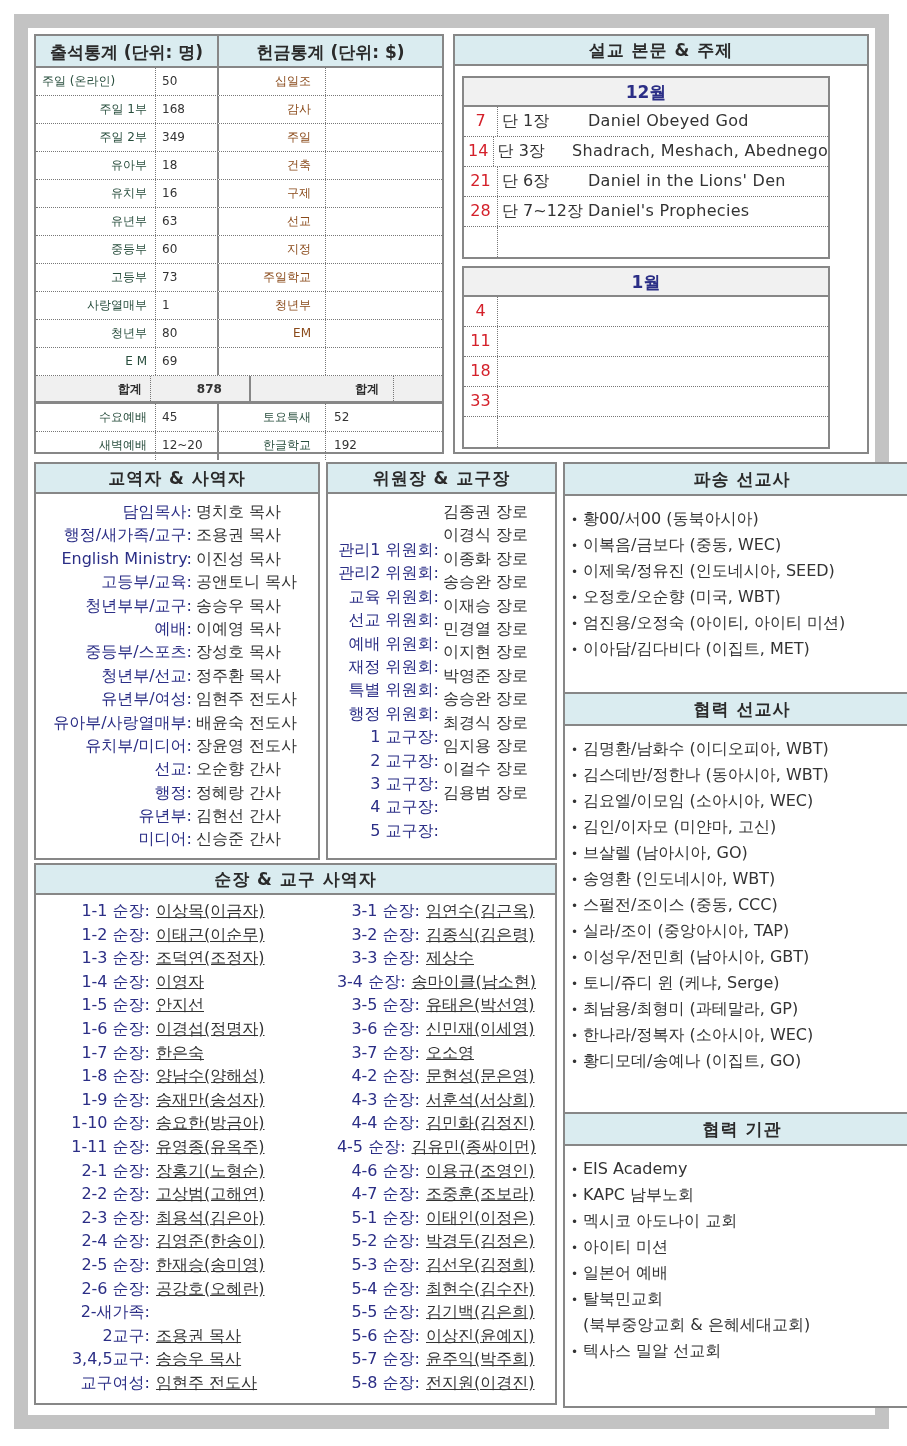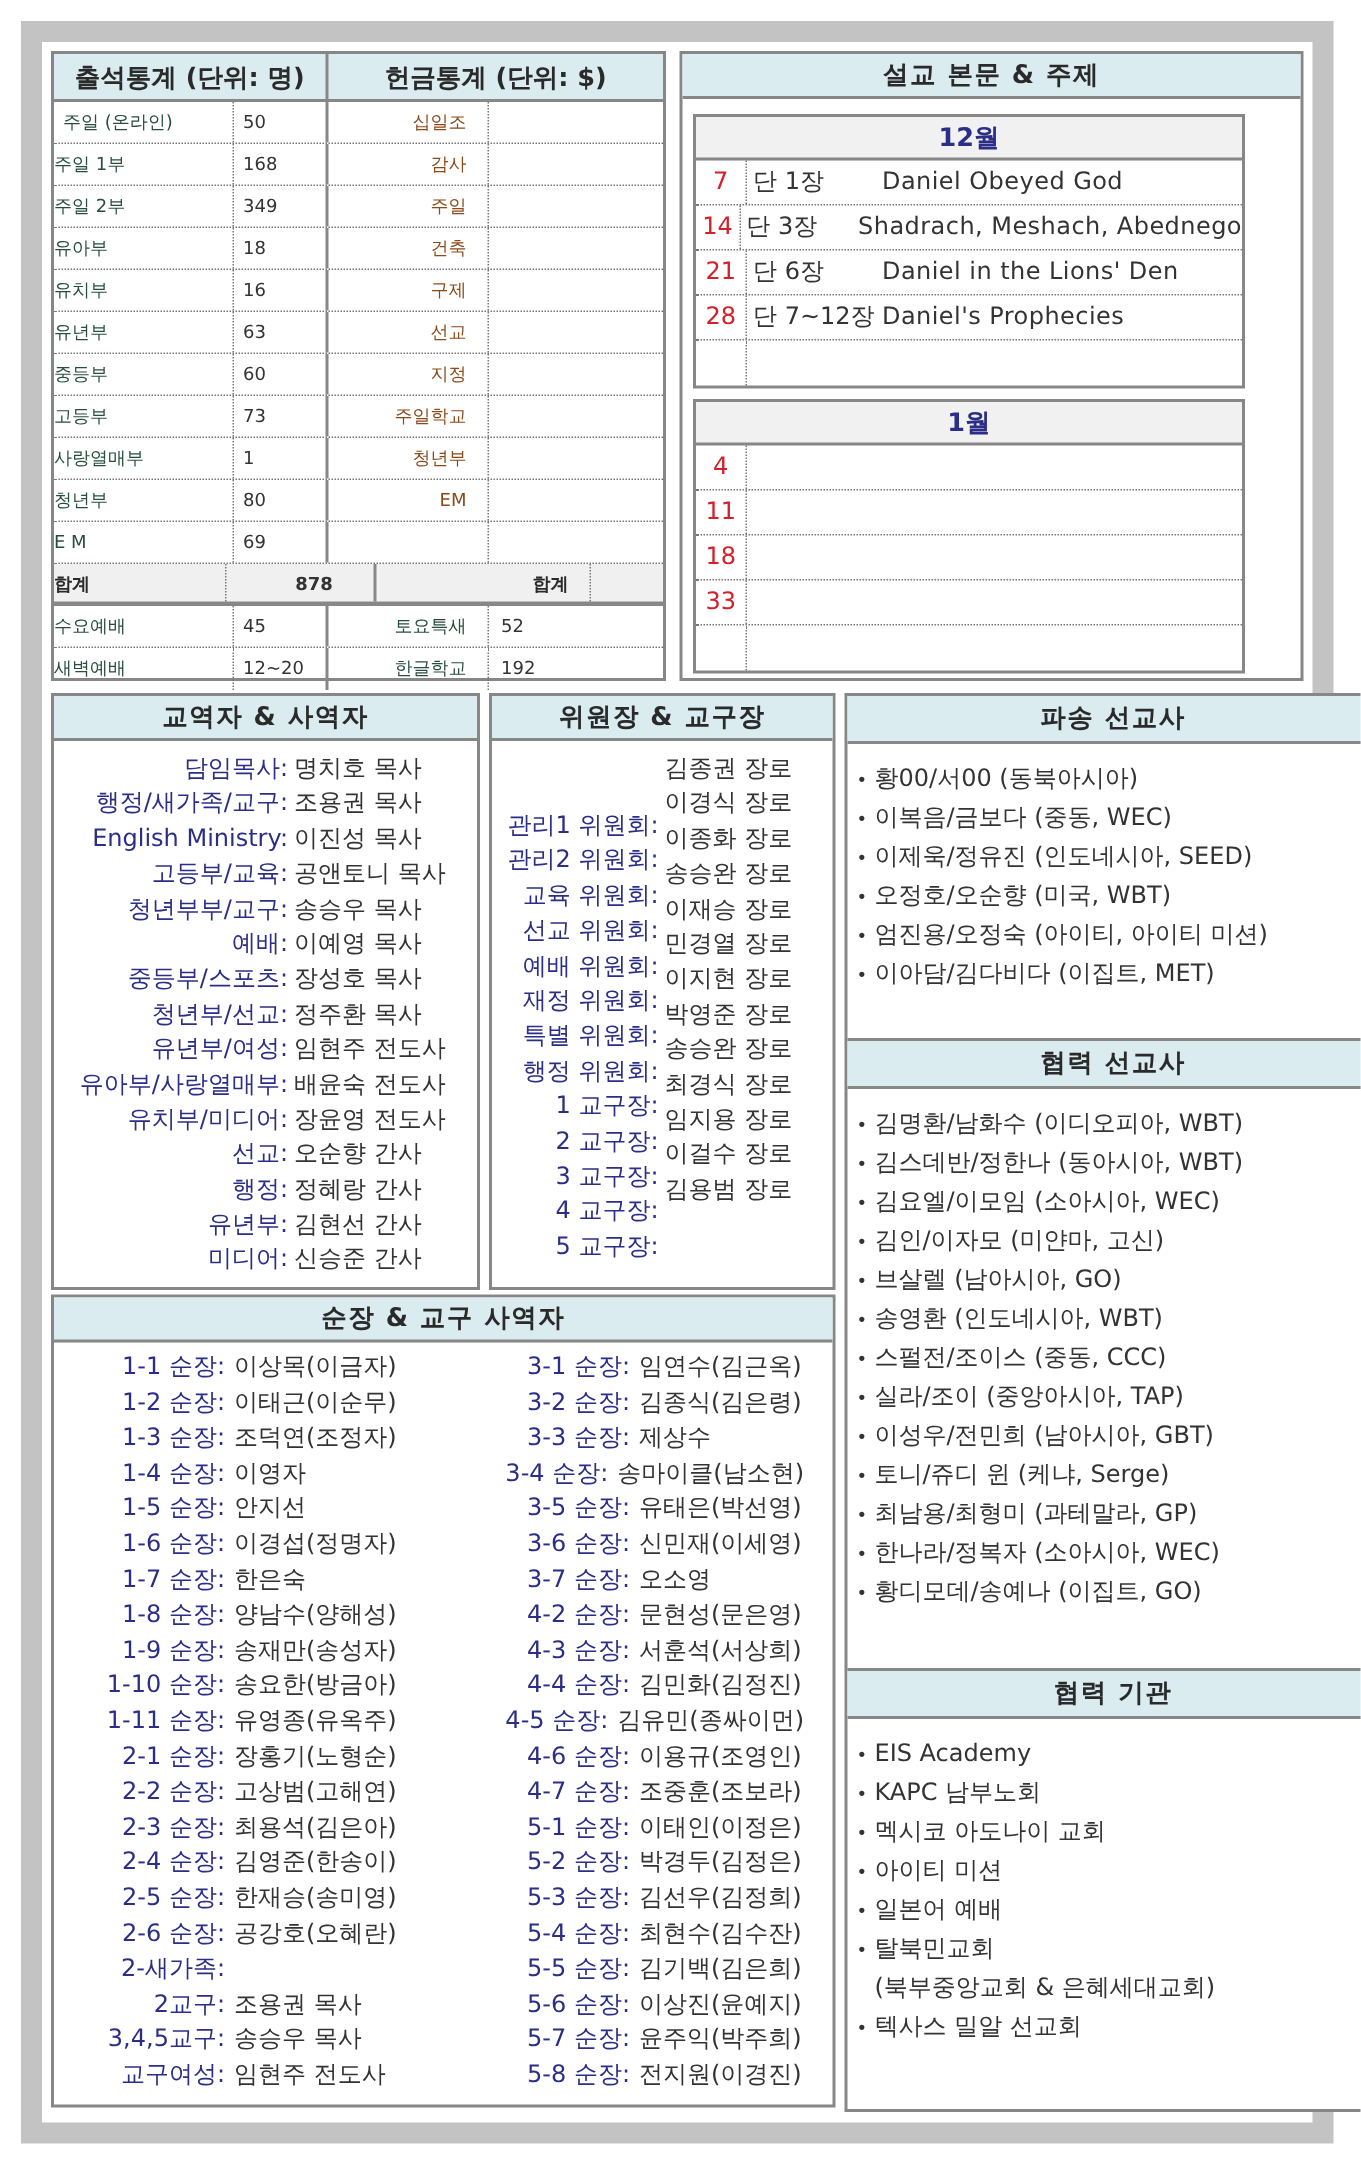--- a/index.html
+++ b/index.html
@@ -10,21 +10,21 @@
   .box { position: absolute; border: 2px solid #878787; background: #fff; }
   .hdr { background: #daecf0; border-bottom: 2px solid #878787; text-align: center; font-weight: bold; font-size: 17px; color: #2a2a2a; height: 30px; line-height: 28px; letter-spacing: 1px; }
 
   
   .stats { left: 6px; top: 6px; width: 410px; height: 420px; }
   .stats .hdrrow { display: flex; height: 32px; background: #daecf0; border-bottom: 2px solid #878787; }
   .stats .hdrrow div { text-align: center; font-size: 17px; line-height: 32px; font-weight: bold; color: #2a2a2a; }
   .stats .hdrrow .h1 { width: 183px; border-right: 2px solid #878787; }
   .stats .hdrrow .h2 { flex: 1; }
   .stats .row { display: flex; height: 28px; line-height: 27px; font-size: 12px; border-bottom: 1px dotted #777; }
-  .stats .c1 { width: 120px; text-align: left; padding-right: 8px; color: #274d3c; border-right: 1px dotted #777; white-space: nowrap; }
+  .stats .c1 { width: 120px; text-align: right; padding-right: 8px; color: #274d3c; border-right: 1px dotted #777; white-space: nowrap; }
   .stats .c2 { width: 63px; padding-left: 6px; color: #333; border-right: 2px solid #878787; }
   .stats .c3 { width: 107px; text-align: right; padding-right: 14px; color: #8a4a1a; border-right: 1px dotted #777; }
   .stats .c4 { flex: 1; padding-left: 8px; }
   .stats .row.total { background: #f0f0f0; font-weight: bold; border-bottom: 3px solid #878787; gap: 40px; }
   .stats .row.total .c1, .stats .row.total .c3 { color: #2a2a2a; }
   .stats .row.extra .c3 { color: #274d3c; }
   .stats .row.first .c1 { text-align: left; padding-left: 6px; padding-right: 0; }
   .stats .row.last { border-bottom: none; }
 
   
@@ -48,21 +48,21 @@
   .elders { left: 298px; top: 434px; width: 231px; height: 398px; }
   .elders .list { padding-top: 6px; }
   .elders .kv .k { width: 111px; margin-top: 38px; }
 
   .leaders { left: 6px; top: 835px; width: 523px; height: 542px; }
   .leaders .cols { display: flex; padding-top: 4px; }
   .leaders .col { width: 250px; }
   .leaders .kv { height: 23.6px; }
   .leaders .col1 .kv .k { width: 114px; }
   .leaders .col2 .kv .k { width: 114px; }
-  .leaders .kv .v { padding-left: 6px; }
+  .leaders .kv .v { padding-left: 6px; text-decoration: underline; }
 
   .missions { left: 535px; top: 434px; width: 358px; height: 946px; }
   .sect-hdr { height: 32px; line-height: 30px; }
   .ul { padding: 10px 0 0 6px; }
   .li { font-size: 16px; height: 26px; line-height: 26px; color: #333; white-space: nowrap; }
   .li .b { display: inline-block; width: 12px; font-size: 12px; }
   .li.cont { padding-left: 12px; }
   .divider { border-top: 2px solid #878787; }
 </style>
 </head>

